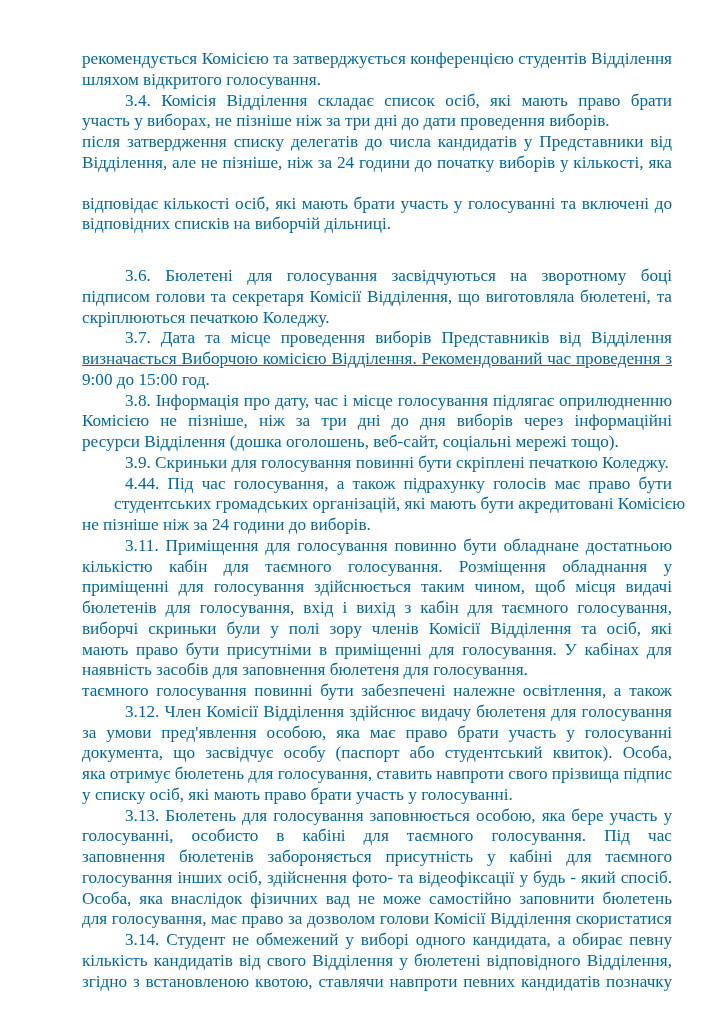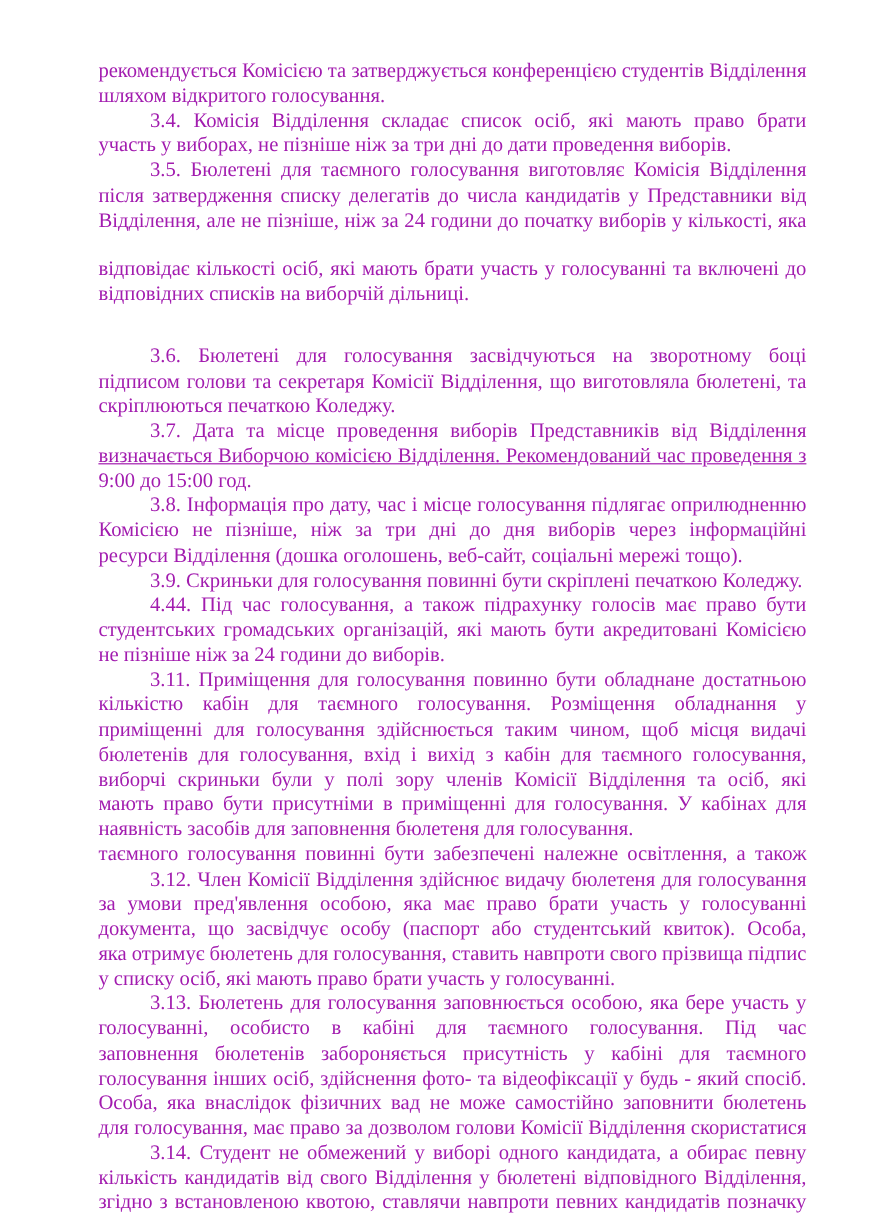--- a/index.html
+++ b/index.html
@@ -1,19 +1,19 @@
 <!DOCTYPE html>
 <html><head>
 <meta charset="utf-8">
 <style>
   html, body { margin: 0; padding: 0; background: #ffffff; }
   body { width: 724px; height: 1024px; position: relative; overflow: hidden; }
   .page {
     position: absolute; left: 82px; top: 49px; width: 590px;
-    font-family: "Liberation Serif", serif; font-size: 17.2px; color: #a21caf;
+    font-family: "Liberation Serif", serif; font-size: 17.2px; color: #0369a1;
   }
   .line {
     display: block; height: 20.75px; line-height: 20.75px;
     white-space: nowrap; text-align: justify; text-align-last: justify;
     overflow: visible;
   }
   .line.last { text-align-last: left; }
   .line.indent { padding-left: 43px; }
   .para { display: block; }
 </style>
@@ -23,21 +23,20 @@
 <div class="page" id="page">
     <div class="para">
       <span class="line" style="white-space: nowrap;">рекомендується Комісією та затверджується конференцією студентів Відділення</span>
       <span class="line last" style="white-space: nowrap;">шляхом відкритого голосування.</span>
     </div>
     <div class="para">
       <span class="line indent" style="white-space: nowrap;">3.4. Комісія Відділення складає список осіб, які мають право брати</span>
       <span class="line last" style="white-space: nowrap;">участь у виборах, не пізніше ніж за три дні до дати проведення виборів.</span>
     </div>
     <div class="para">
-      <span class="line indent" style="white-space: nowrap;">3.5. Бюлетені для таємного голосування виготовляє Комісія Відділення</span>
       <span class="line" style="white-space: nowrap;">після затвердження списку делегатів до числа кандидатів у Представники від</span>
       <span class="line" style="white-space: nowrap;">Відділення, але не пізніше, ніж за 24 години до початку виборів у кількості, яка</span>
       <span class="line" style="white-space: nowrap; margin-top: 20px;">відповідає кількості осіб, які мають брати участь у голосуванні та включені до</span>
       <span class="line last" style="white-space: nowrap;">відповідних списків на виборчій дільниці.</span>
     </div>
     <div class="para">
       <span class="line indent" style="white-space: nowrap; margin-top: 31px;">3.6. Бюлетені для голосування засвідчуються на зворотному боці</span>
       <span class="line" style="white-space: nowrap;">підписом голови та секретаря Комісії Відділення, що виготовляла бюлетені, та</span>
       <span class="line last" style="white-space: nowrap;">скріплюються печаткою Коледжу.</span>
     </div>
@@ -49,21 +48,21 @@
     <div class="para">
       <span class="line indent" style="white-space: nowrap;">3.8. Інформація про дату, час і місце голосування підлягає оприлюдненню</span>
       <span class="line" style="white-space: nowrap;">Комісією не пізніше, ніж за три дні до дня виборів через інформаційні</span>
       <span class="line last" style="white-space: nowrap;">ресурси Відділення (дошка оголошень, веб-сайт, соціальні мережі тощо).</span>
     </div>
     <div class="para">
       <span class="line indent last" style="white-space: nowrap;">3.9. Скриньки для голосування повинні бути скріплені печаткою Коледжу.</span>
     </div>
     <div class="para">
       <span class="line indent" style="white-space: nowrap;">4.44. Під час голосування, а також підрахунку голосів має право бути</span>
-      <span class="line" style="white-space: nowrap;">студентських громадських організацій, які мають бути акредитовані Комісією</span>
+      <span class="line" style="white-space: nowrap; margin-left: 32px;">студентських громадських організацій, які мають бути акредитовані Комісією</span>
       <span class="line last" style="white-space: nowrap;">не пізніше ніж за 24 години до виборів.</span>
     </div>
     <div class="para">
       <span class="line indent" style="white-space: nowrap;">3.11. Приміщення для голосування повинно бути обладнане достатньою</span>
       <span class="line" style="white-space: nowrap;">кількістю кабін для таємного голосування. Розміщення обладнання у</span>
       <span class="line" style="white-space: nowrap;">приміщенні для голосування здійснюється таким чином, щоб місця видачі</span>
       <span class="line" style="white-space: nowrap;">бюлетенів для голосування, вхід і вихід з кабін для таємного голосування,</span>
       <span class="line" style="white-space: nowrap;">виборчі скриньки були у полі зору членів Комісії Відділення та осіб, які</span>
       <span class="line" style="white-space: nowrap;">мають право бути присутніми в приміщенні для голосування. У кабінах для</span>
       <span class="line last" style="white-space: nowrap;">наявність засобів для заповнення бюлетеня для голосування.</span>

